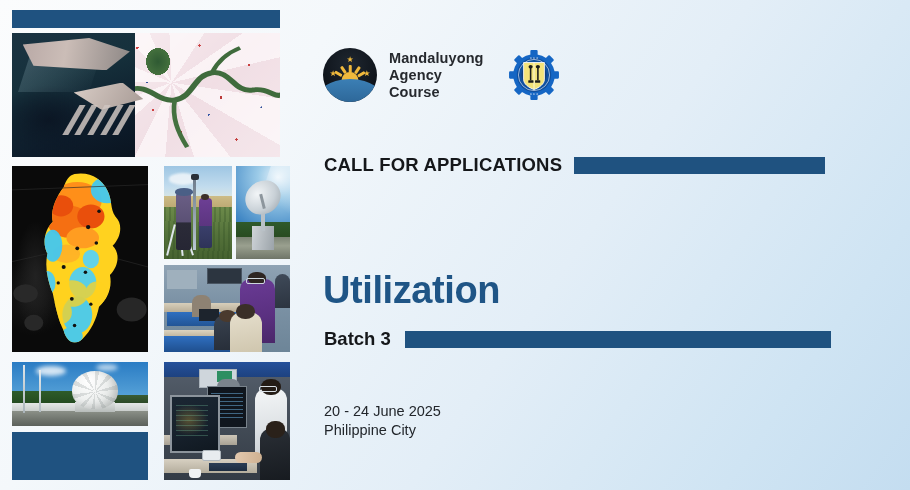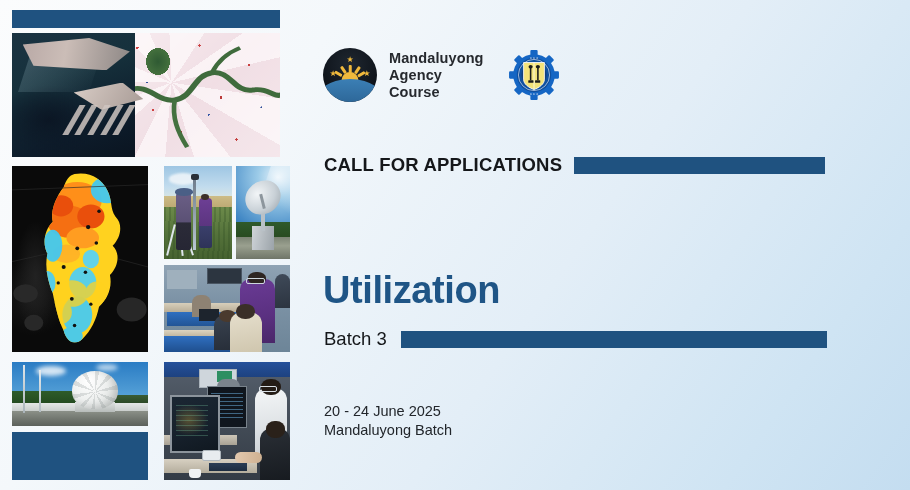--- a/index.html
+++ b/index.html
@@ -369,21 +369,21 @@
     position: absolute; left: 0; top: 268px;
     font-size: 38px; font-weight: bold; line-height: 44px;
     color: #1f5586; letter-spacing: -0.4px;
   }
 
   .batch-row {
     position: absolute; left: 1px; top: 328px;
     display: flex; align-items: center; width: 100%;
   }
   .batch-label {
-    font-size: 18.5px; font-weight: normal; color: #15171a;
+    font-size: 18.5px; font-weight: bold; color: #15171a;
     white-space: nowrap;
   }
   .batch-bar {
     margin-left: 14px; height: 17px; width: 426px; background: #1f5280;
   }
 
   .meta {
     position: absolute; left: 1px; top: 402px;
     font-size: 14.5px; line-height: 19px; color: #22262b;
   }
@@ -635,16 +635,16 @@
 
     <div class="title-accent2">Utilization</div>
 
     <div class="batch-row">
       <div class="batch-label">Batch 3</div>
       <div class="batch-bar"></div>
     </div>
 
     <div class="meta">
       <div>20 - 24 June 2025</div>
-      <div>Mandaluyong Batch</div>
+      <div>Philippine City</div>
     </div>
   </div>
 </div>
 
 </body></html>

